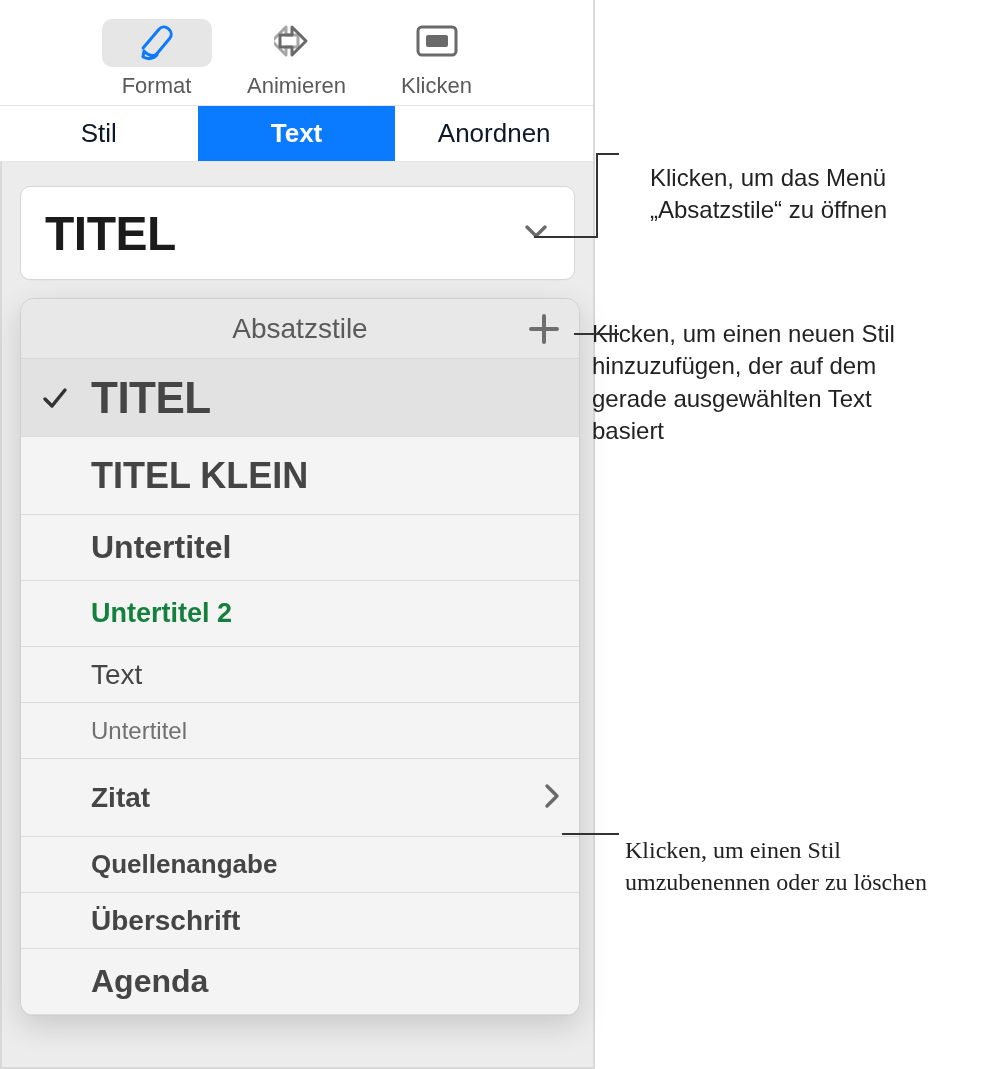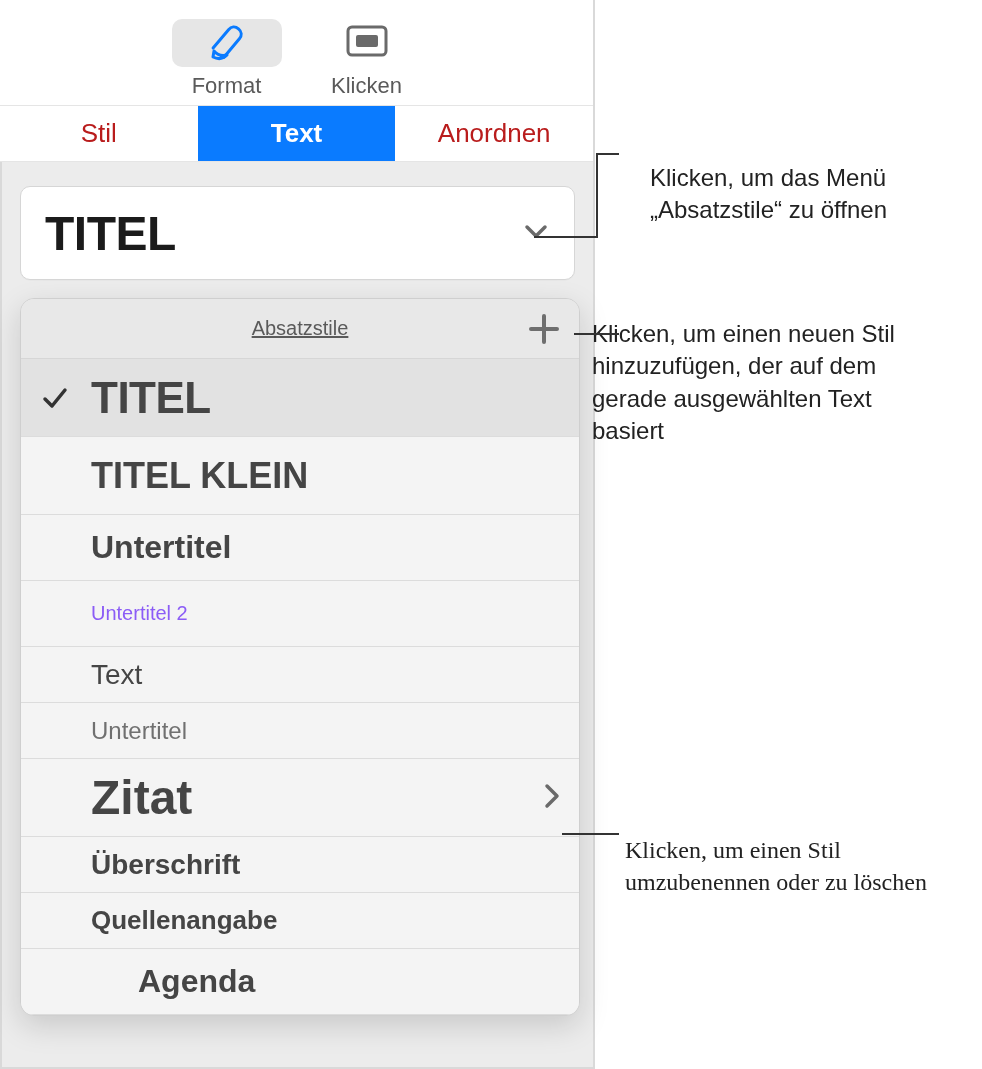--- a/index.html
+++ b/index.html
@@ -57,21 +57,21 @@
     height: 56px;
     display: flex;
     border-bottom: 1px solid #e5e5e5;
   }
   .subtab {
     flex: 1;
     display: flex;
     align-items: center;
     justify-content: center;
     font-size: 26px;
-    color: #b91c1c;
+    color: #0f172a;
     cursor: pointer;
   }
   .subtab.active {
     background: #0a7bff;
     color: #fff;
     font-weight: 600;
   }
   .content-area {
     background: #ececec;
     border-left: 2px solid #d9d9d9;
@@ -130,24 +130,23 @@
   .popover-header {
     height: 60px;
     display: flex;
     align-items: center;
     justify-content: center;
     position: relative;
     border-bottom: 1px solid #d6d6d6;
     background: #e8e8e8;
   }
   .popover-title {
-    font-size: 20px;
+    font-size: 28px;
     color: #5a5a5a;
     font-weight: 500;
-    text-decoration: underline;
   }
   .plus-btn {
     position: absolute;
     right: 18px;
     top: 50%;
     transform: translateY(-50%);
     width: 34px;
     height: 34px;
     cursor: pointer;
   }
@@ -178,27 +177,27 @@
     color: #2b2b2b;
     flex: 1;
   }
   .row-arrow {
     width: 18px;
     height: 28px;
   }
   .st-titel { font-size: 44px; font-weight: 800; font-stretch: condensed; letter-spacing: -0.5px; color: #454545;}
   .st-titelklein { font-size: 36px; font-weight: 800; font-stretch: condensed; color: #454545;}
   .st-untertitel1 { font-size: 32px; font-weight: 700; color: #454545;}
-  .st-untertitel2 { font-size: 20px; font-weight: 400; color: #8b5cf6;}
+  .st-untertitel2 { font-size: 27px; font-weight: 700; color: #15803d;}
   .st-text { font-size: 28px; font-weight: 400; color: #454545;}
   .st-untertitel3 { font-size: 24px; font-weight: 400; color: #707070;}
-  .st-zitat { font-size: 48px; font-weight: 600; font-stretch: semi-condensed; color: #454545;}
+  .st-zitat { font-size: 28px; font-weight: 600; font-stretch: semi-condensed; color: #454545;}
   .st-quelle { font-size: 26px; font-weight: 700; color: #454545;}
   .st-uber { font-size: 28px; font-weight: 700; color: #454545;}
-  .st-agenda { font-size: 32px; font-weight: 600; font-stretch: semi-condensed; color: #454545; margin-left: 47px;}
+  .st-agenda { font-size: 32px; font-weight: 600; font-stretch: semi-condensed; color: #454545;}
 
   .callout {
     position: absolute;
     font-size: 24px;
     line-height: 1.35;
     color: #222;
   }
   .callout-line {
     position: absolute;
     stroke: #333;
@@ -226,20 +225,31 @@
             <path d="M7 32 L24 15 C27 12 31 12 34 15 C37 18 37 22 34 25 L17 42" transform="translate(-2,-6) rotate(-5 20 20)" fill="none" stroke="#0a7bff" stroke-width="3" stroke-linecap="round"></path>
             <path d="M7 30 Q12 36 20 34 Q14 40 6 36 Z" fill="none" stroke="#0a7bff" stroke-width="3" stroke-linejoin="round"></path>
           </svg>
         </span>
       </div>
       <span class="tool-label">Format</span>
     </div>
     <div class="tool-item">
       <div class="tool-icon-wrap">
         <span>
+          <svg width="46" height="40" viewBox="0 0 46 40">
+            <path d="M4 20 L18 6 L18 14 L30 14 L30 26 L18 26 L18 34 Z" transform="rotate(180 23 20) translate(10,0)" fill="none" stroke="#6a6a6a" stroke-width="3" stroke-linejoin="round"></path>
+            <path d="M4 20 L18 6 L18 14 L30 14 L30 26 L18 26 L18 34 Z" transform="translate(-6,0)" fill="none" stroke="#6a6a6a" stroke-width="3" stroke-linejoin="round" opacity="0.6"></path>
+          </svg>
+        </span>
+      </div>
+      <span class="tool-label">Animieren</span>
+    </div>
+    <div class="tool-item">
+      <div class="tool-icon-wrap">
+        <span>
           <svg width="46" height="36" viewBox="0 0 46 36">
             <rect x="4" y="4" width="38" height="28" rx="4" fill="none" stroke="#6a6a6a" stroke-width="3"></rect>
             <rect x="12" y="12" width="22" height="12" rx="2" fill="#6a6a6a"></rect>
           </svg>
         </span>
       </div>
       <span class="tool-label">Klicken</span>
     </div>
   </div>
 
@@ -311,25 +321,25 @@
         </div>
         <div class="style-row">
           <div class="check-slot"></div>
           <span class="style-label st-zitat">Zitat</span>
           <span><svg class="row-arrow" viewBox="0 0 18 28">
               <path d="M4 4 L14 14 L4 24" fill="none" stroke="#6a6a6a" stroke-width="3.5" stroke-linecap="round" stroke-linejoin="round"></path>
             </svg></span>
         </div>
         <div class="style-row shorter">
           <div class="check-slot"></div>
+          <span class="style-label st-quelle">Quellenangabe</span>
+        </div>
+        <div class="style-row shorter">
+          <div class="check-slot"></div>
           <span class="style-label st-uber">Überschrift</span>
-        </div>
-        <div class="style-row shorter">
-          <div class="check-slot"></div>
-          <span class="style-label st-quelle">Quellenangabe</span>
         </div>
         <div class="style-row short">
           <div class="check-slot"></div>
           <span class="style-label st-agenda">Agenda</span>
         </div>
       </div>
   </div>
 
 </div>
 

